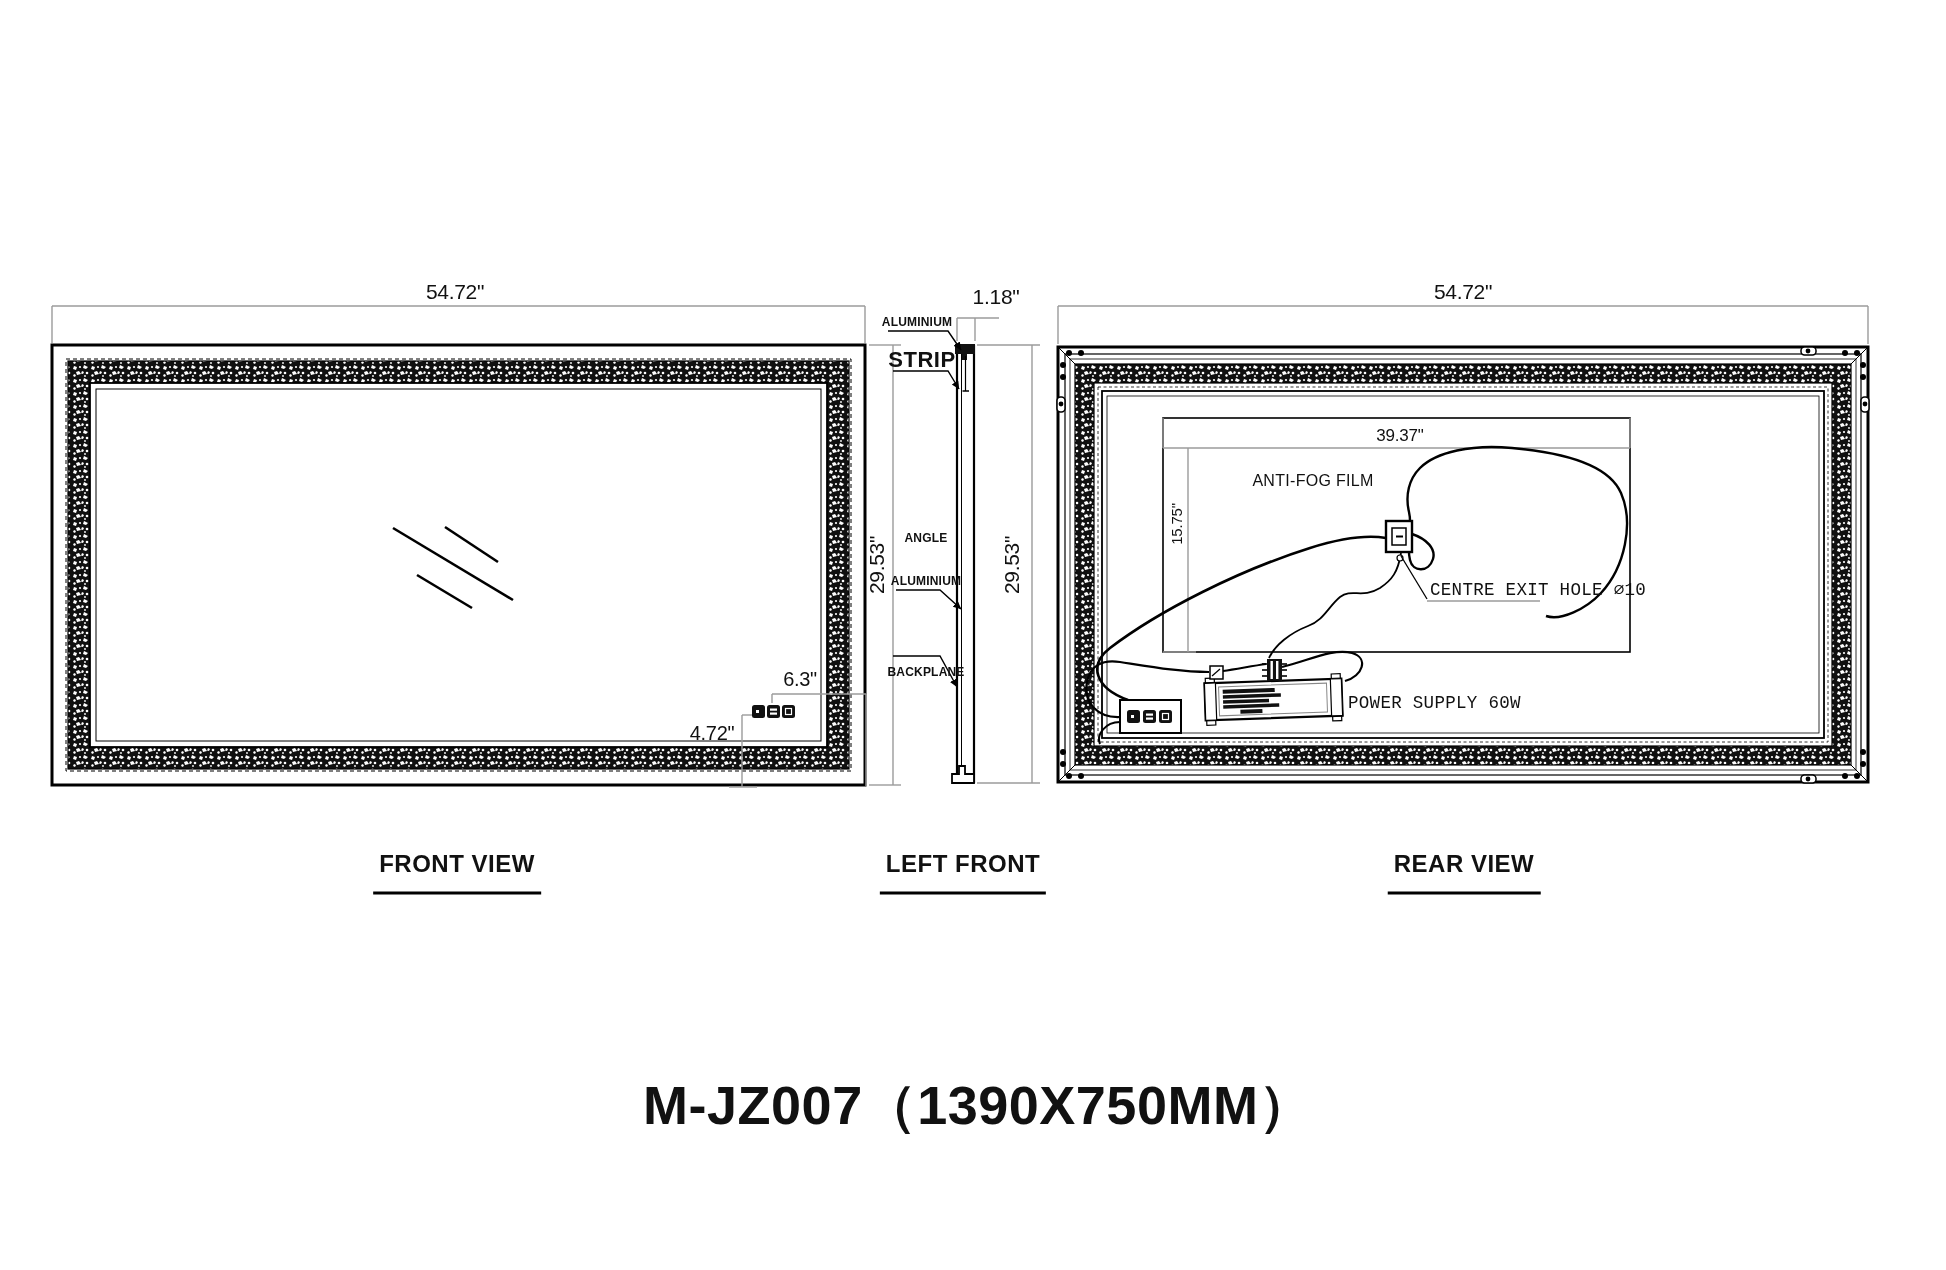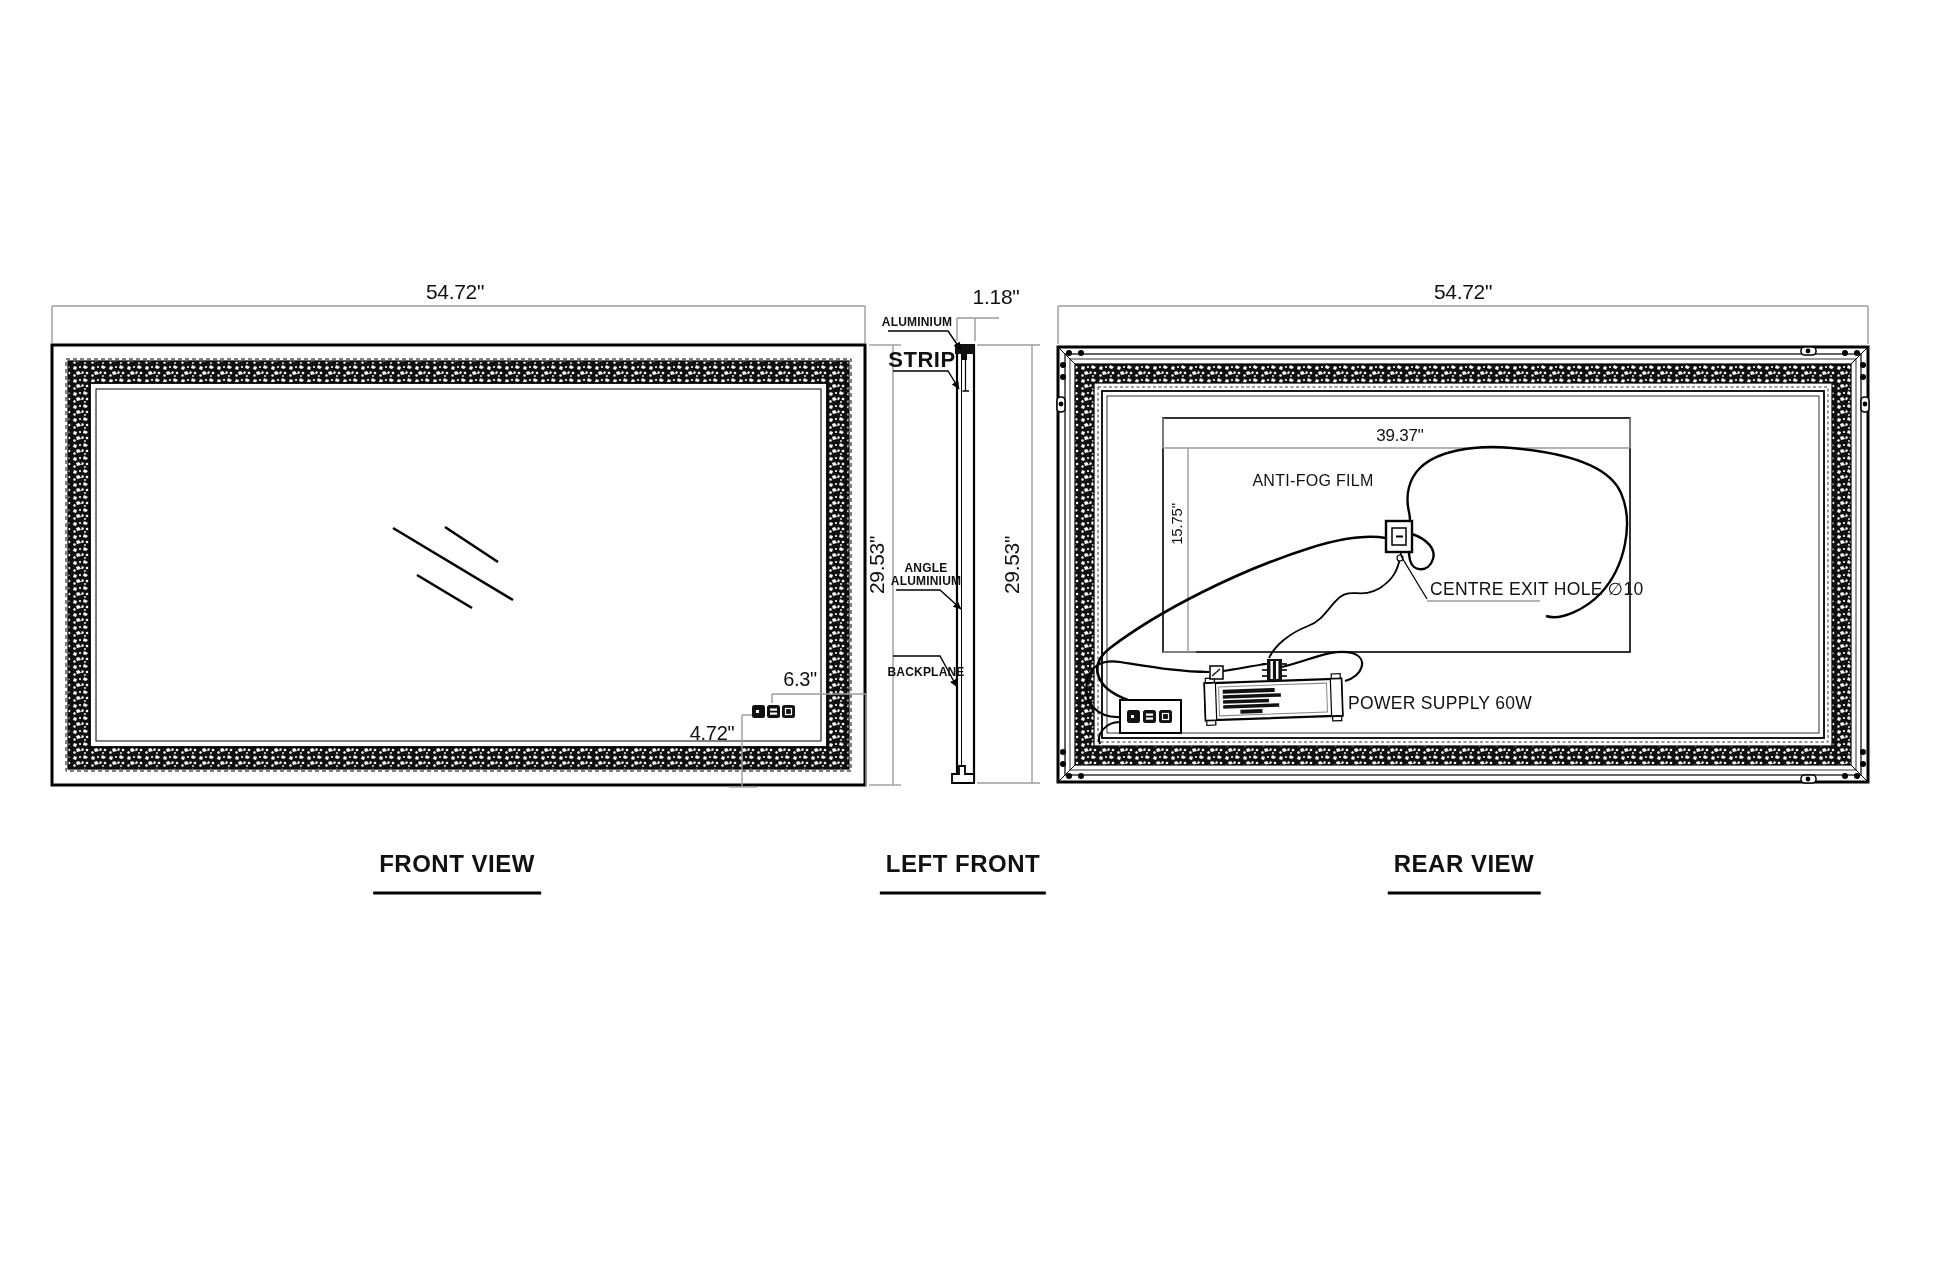--- a/index.html
+++ b/index.html
@@ -8,21 +8,21 @@
   .canvas svg{position:absolute;left:0;top:0;}
   .lbl{position:absolute;white-space:nowrap;transform:translate(-50%,-50%);color:#111;}
   .lbl.left-anchor{transform:translate(0,-50%);}
   .lbl.rot{transform:translate(-50%,-50%) rotate(-90deg);}
   .dim{font-size:21px;letter-spacing:-0.3px;}
   .dim-sm{font-size:17px;letter-spacing:-0.2px;}
   .dim-xs{font-size:15px;letter-spacing:-0.2px;}
   .callout-sm{font-size:12px;font-weight:700;letter-spacing:0.2px;}
   .callout-lg{font-size:22px;font-weight:700;letter-spacing:0.5px;}
   .callout-md{font-size:16px;letter-spacing:0.3px;}
-  .callout-md2{font-size:17.5px;letter-spacing:0.3px;}
+  .callout-md2{font-size:17.5px;letter-spacing:0.3px;font-family:Liberation Mono, monospace;}
   .view-label{font-size:24px;font-weight:600;letter-spacing:0.5px;
               padding:0 6px 14px 6px;border-bottom:3.5px solid #000;}
   .title{font-size:54px;font-weight:600;letter-spacing:0.5px;}
 </style>
 </head>
 <body>
 
 <div class="canvas">
 
 <svg width="1946" height="1270" viewBox="0 0 1946 1270">
@@ -250,29 +250,30 @@
 
 <div class="lbl dim" style="left:455px;top:292px;">54.72"</div>
 <div class="lbl dim rot" style="left:877px;top:565px;">29.53"</div>
 <div class="lbl dim" style="left:800px;top:679px;font-size:20px;">6.3"</div>
 <div class="lbl dim" style="left:712px;top:733px;font-size:20px;">4.72"</div>
 
 <div class="lbl dim" style="left:996px;top:297px;">1.18"</div>
 <div class="lbl dim rot" style="left:1012px;top:565px;">29.53"</div>
 <div class="lbl callout-sm" style="left:917px;top:322px;">ALUMINIUM</div>
 <div class="lbl callout-lg" style="left:922px;top:360px;">STRIP</div>
-<div class="lbl callout-sm" style="left:926px;top:568px;">ANGLE</div>
+<div class="lbl callout-sm" style="left:926px;top:538px;">ANGLE</div>
 <div class="lbl callout-sm" style="left:926px;top:581px;">ALUMINIUM</div>
 <div class="lbl callout-sm" style="left:926px;top:672px;">BACKPLANE</div>
 
 <div class="lbl dim" style="left:1463px;top:292px;">54.72"</div>
 <div class="lbl dim-sm" style="left:1400px;top:436px;">39.37"</div>
 <div class="lbl dim-xs rot" style="left:1176px;top:524px;">15.75"</div>
 <div class="lbl callout-md" style="left:1313px;top:481px;">ANTI-FOG FILM</div>
 <div class="lbl callout-md2 left-anchor" style="left:1430px;top:589px;">CENTRE EXIT HOLE ∅10</div>
 <div class="lbl callout-md2 left-anchor" style="left:1348px;top:703px;">POWER SUPPLY 60W</div>
 
 <div class="lbl view-label" style="left:457px;top:872px;">FRONT VIEW</div>
 <div class="lbl view-label" style="left:963px;top:872px;">LEFT FRONT</div>
 <div class="lbl view-label" style="left:1464px;top:872px;">REAR VIEW</div>
 
+<div class="lbl title" style="left:978px;top:1106px;">M-JZ007（1390X750MM）</div>
 
 </div>
 
 </body></html>

